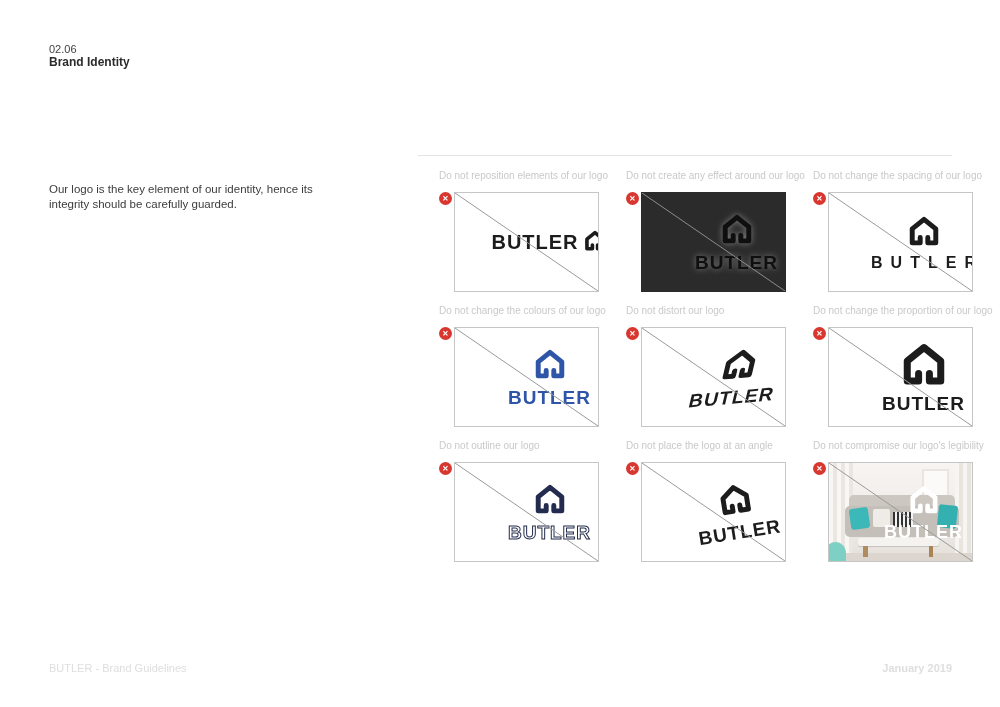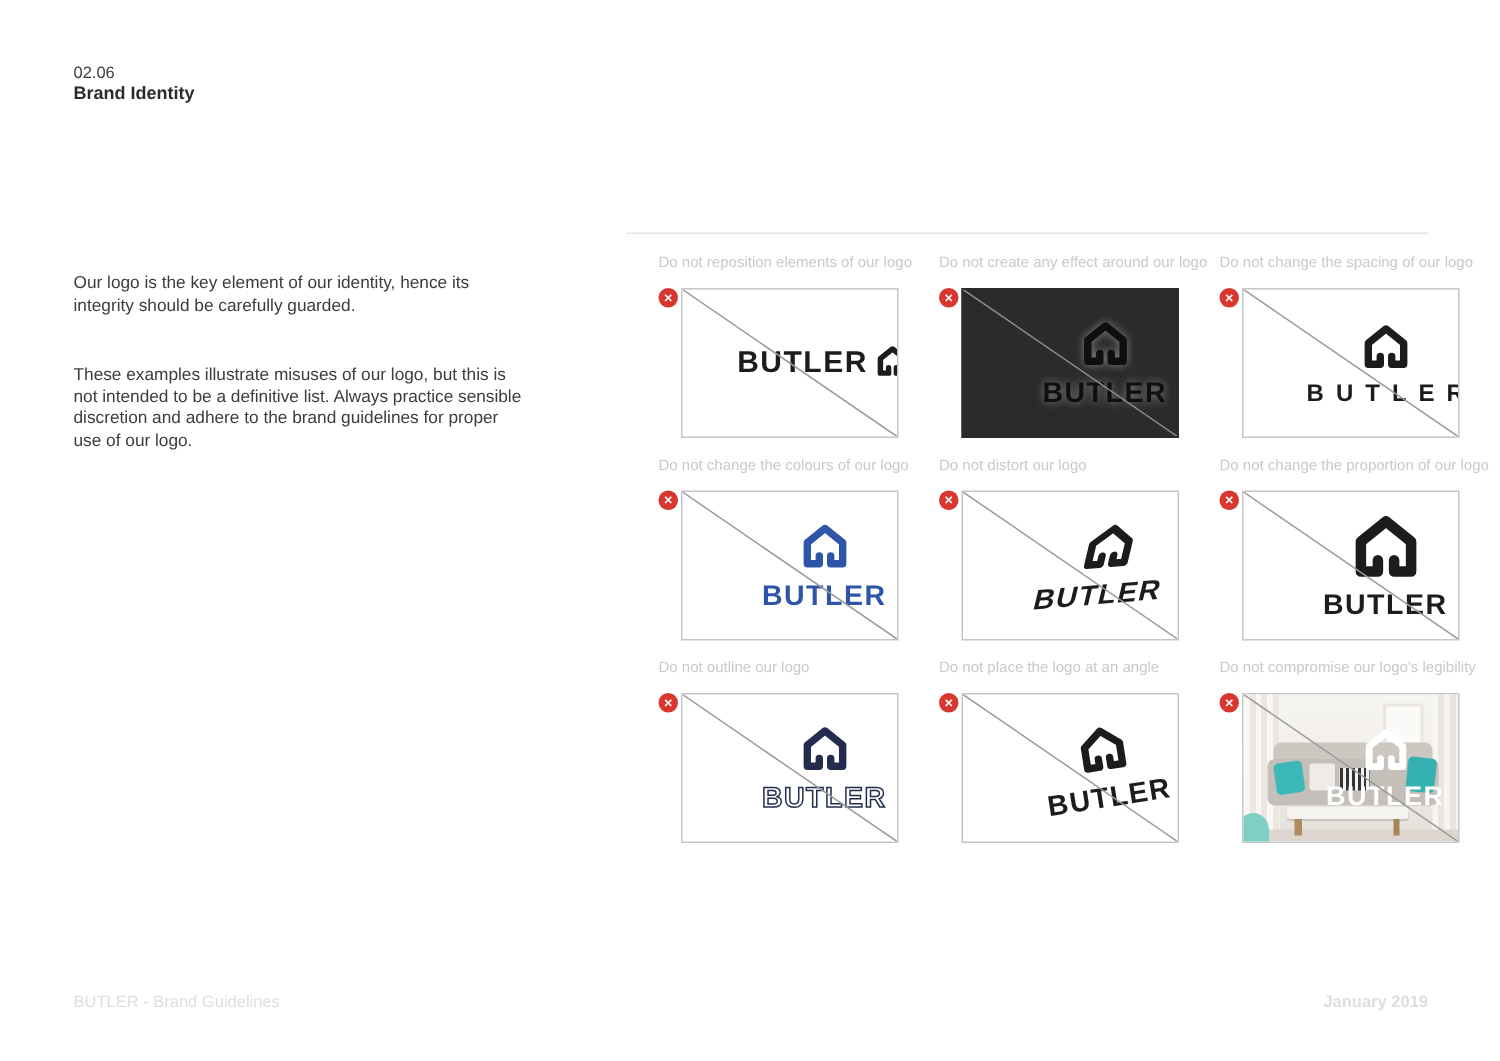--- a/index.html
+++ b/index.html
@@ -105,21 +105,20 @@
 
 <div class="page">
 
   <div class="header">
     <div class="sec-num">02.06</div>
     <div class="sec-label">Brand Identity</div>
   </div>
 
   <div class="intro">
     <p>Our logo is the key element of our identity, hence its integrity should be carefully guarded.</p>
-    <p>These examples illustrate misuses of our logo, but this is not intended to be a definitive list. Always practice sensible discretion and adhere to the brand guidelines for proper use of our logo.</p>
   </div>
 
   <div class="rule"></div>
 
   <div class="grid" id="grid">
   <div class="cell">
     <div class="caption">Do not reposition elements of our logo</div>
     <div class="tile-row">
       <span class="badge">✕</span>
       <div class="tile reposition">

